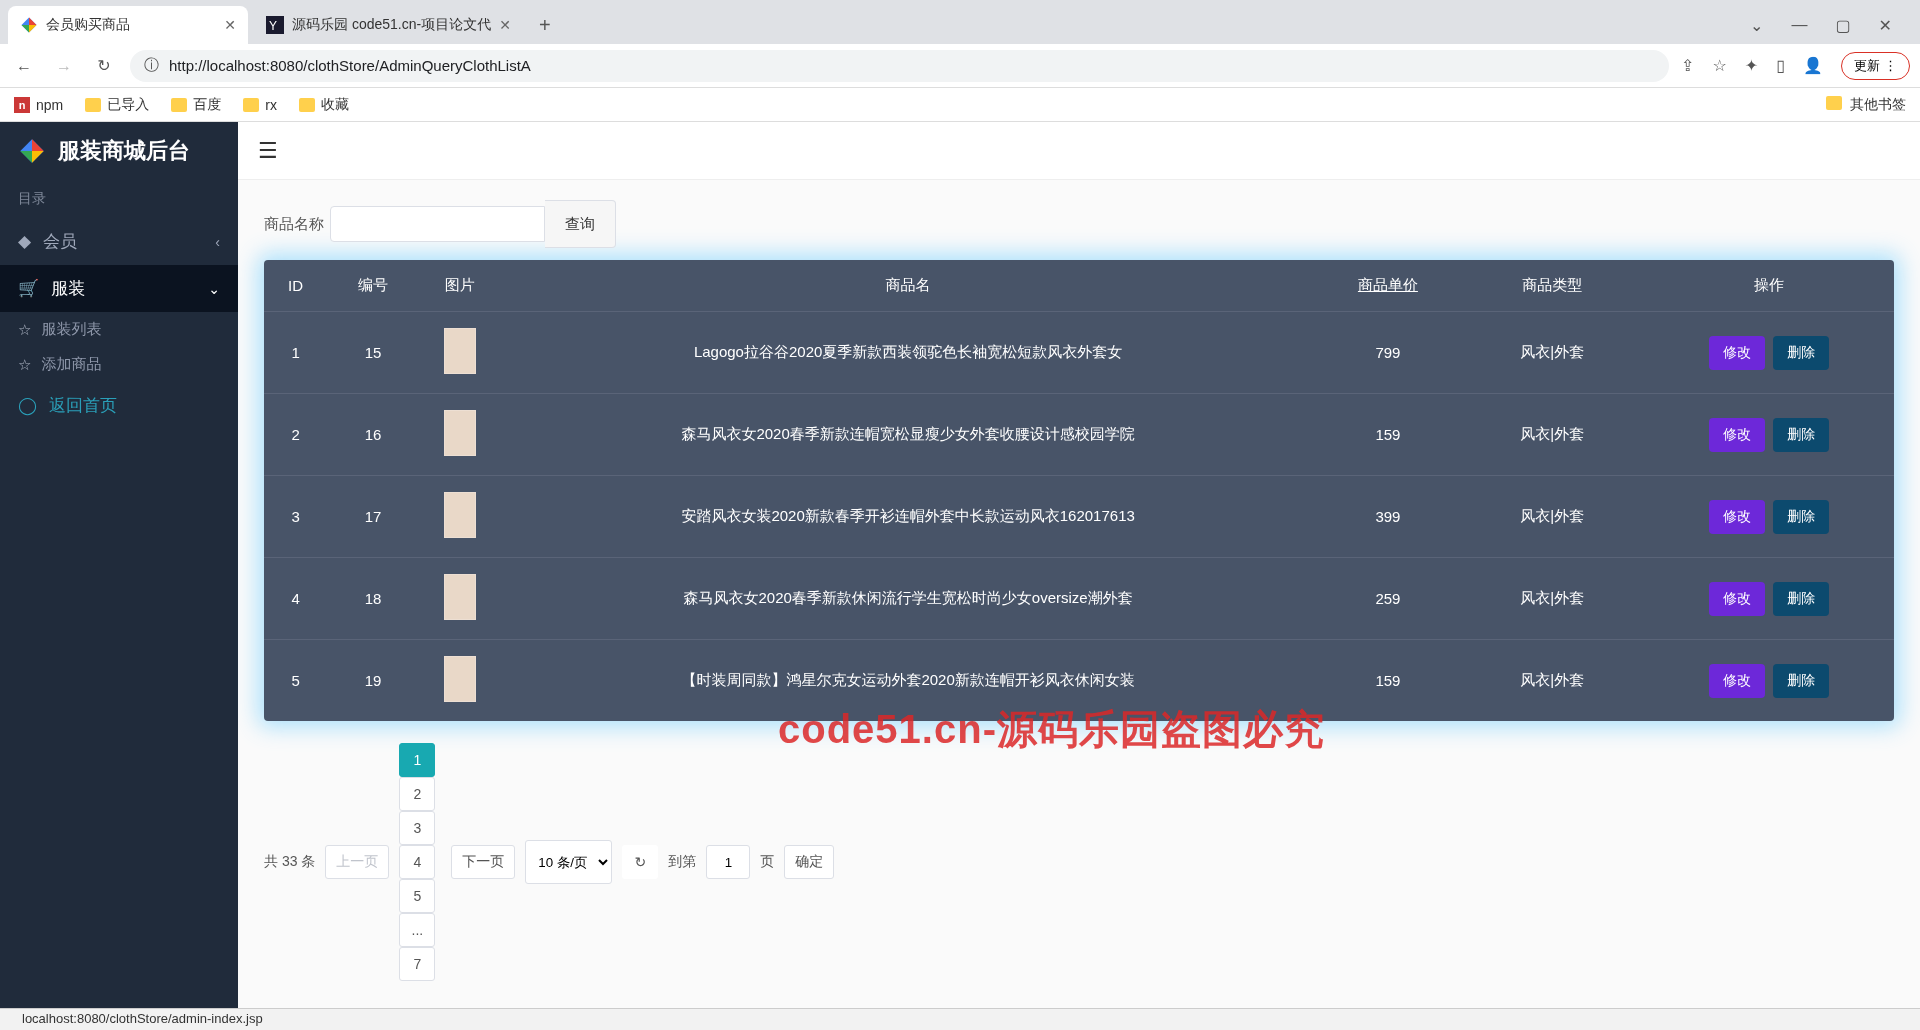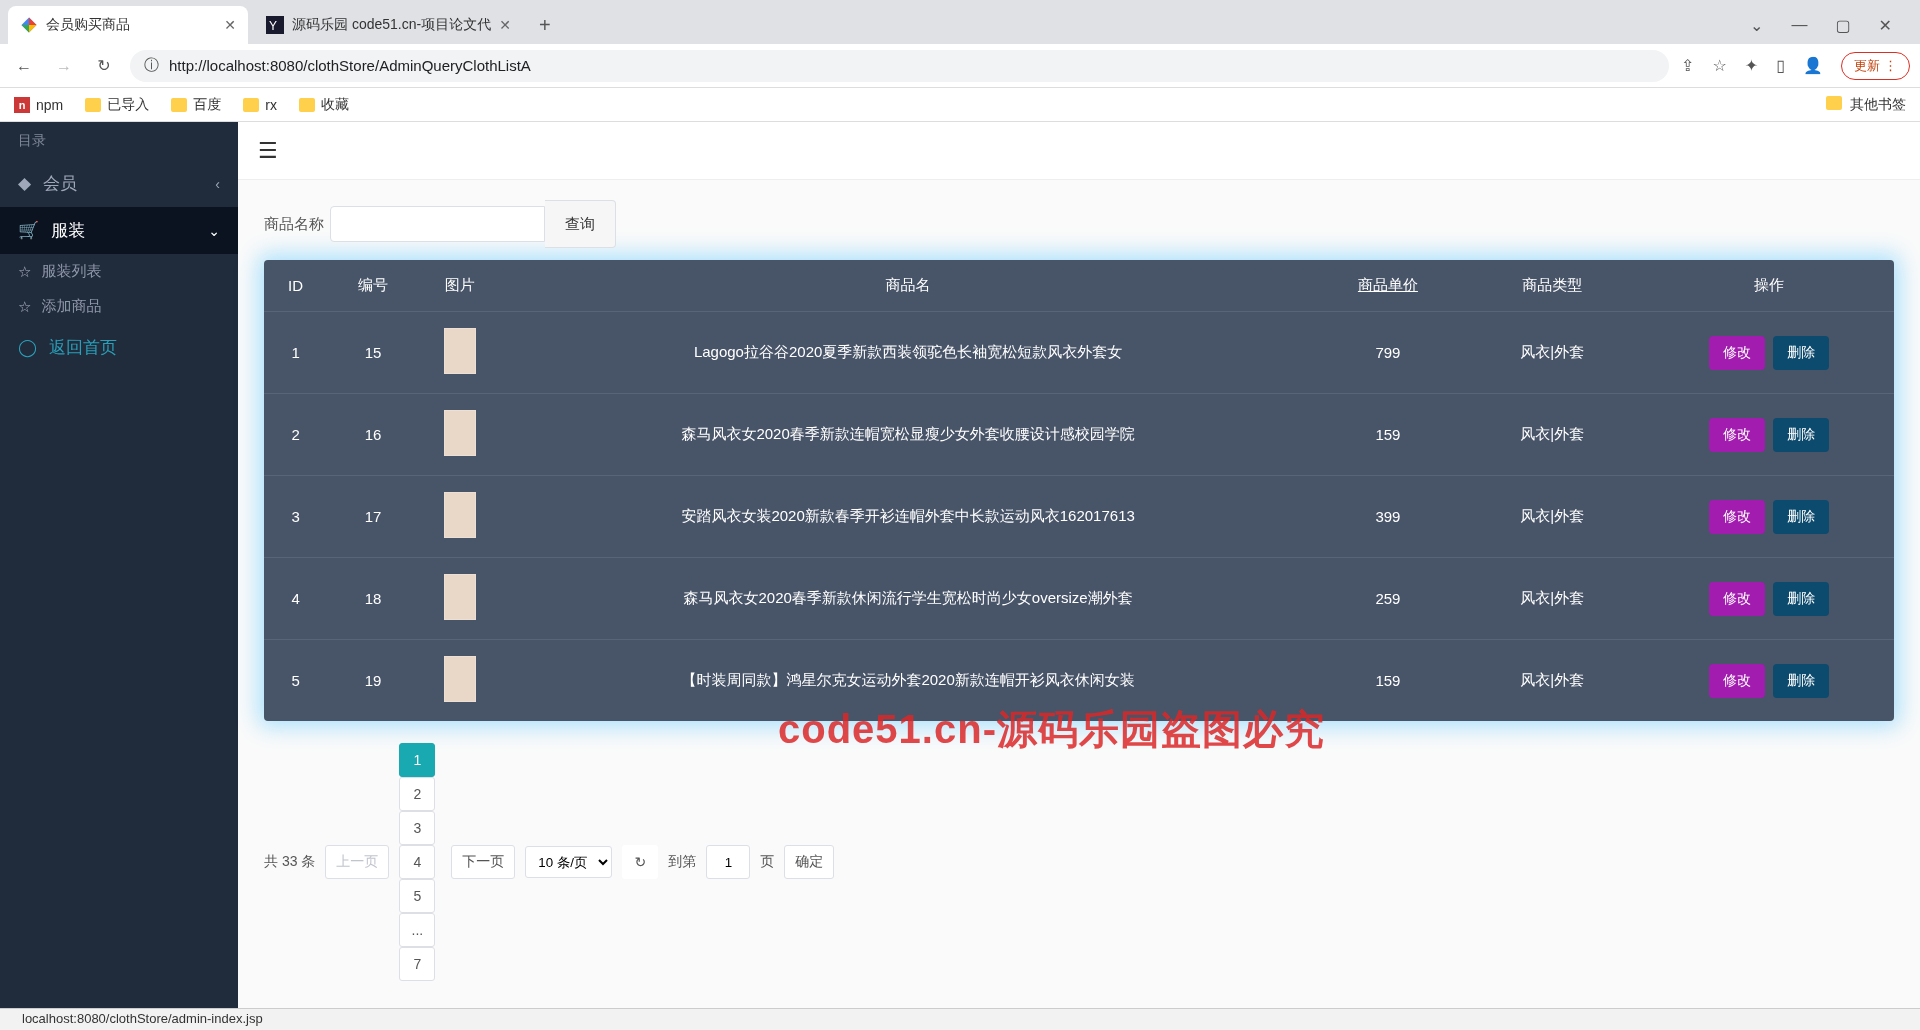--- a/index.html
+++ b/index.html
@@ -13,21 +13,21 @@
 .tab-favicon { width: 18px; height: 18px; }
 .tab-close { color: #666; margin-left: auto; }
 .new-tab { width: 32px; text-align: center; color: #555; font-size: 20px; }
 .window-controls { margin-left: auto; display: flex; gap: 28px; padding-right: 20px; color: #555; }
 
 .addr-bar { display: flex; align-items: center; background: #fff; height: 44px; padding: 0 10px; gap: 12px; border-bottom: 1px solid #ddd; }
 .addr-btn { width: 28px; height: 28px; display: flex; align-items: center; justify-content: center; color: #555; border-radius: 50%; }
 .addr-input { flex: 1; height: 32px; background: #f1f3f4; border-radius: 16px; display: flex; align-items: center; padding: 0 14px; gap: 10px; color: #555; font-size: 15px; }
 .addr-url { color: #202124; }
 .addr-right { display: flex; gap: 18px; align-items: center; color: #555; }
-.update-btn { border: 1px solid #d93025; color: #c2410c; border-radius: 14px; padding: 4px 12px; font-size: 13px; display: flex; align-items: center; gap: 4px; }
+.update-btn { border: 1px solid #d93025; color: #000000; border-radius: 14px; padding: 4px 12px; font-size: 13px; display: flex; align-items: center; gap: 4px; }
 
 .bookmark-bar { display: flex; align-items: center; background: #fff; height: 34px; padding: 0 14px; gap: 22px; font-size: 14px; color: #333; border-bottom: 1px solid #ddd; }
 .bookmark { display: flex; align-items: center; gap: 6px; }
 .folder-icon { width: 16px; height: 14px; background: #ffd04c; border-radius: 2px; }
 .bookmark-right { margin-left: auto; display: flex; align-items: flex-start; gap: 8px; }
 
 
 .app { display: flex; height: calc(1030px - 44px - 44px - 34px - 22px); background: #fff; }
 .sidebar { width: 238px; background: #202b3b; color: #aab1bf; display: flex; flex-direction: column; }
 .brand { display: flex; align-items: center; gap: 12px; padding: 14px 18px; color: #fff; font-size: 22px; font-weight: 600; }
@@ -57,30 +57,30 @@
 tr:last-child td { border-bottom: none; }
 .col-id { width: 48px; }
 .col-no { width: 70px; }
 .col-img { width: 62px; }
 .col-name { width: 620px; }
 .col-price { width: 110px; text-decoration: underline; }
 .col-type { width: 140px; }
 .col-ops { width: 190px; }
 .thumb { width: 32px; height: 46px; background: #e9d8c8; display: inline-block; border: 1px solid #fff3; }
 .btn { display: inline-block; padding: 8px 14px; border-radius: 4px; color: #fff; font-size: 14px; margin: 0 2px; }
-.btn-edit { background: #a21caf; }
+.btn-edit { background: #6d28d9; }
 .btn-del { background: #0c4a6e; }
 
 .watermark { position: absolute; color: rgba(220,40,40,0.85); font-size: 40px; font-weight: 600; pointer-events: none; left: 540px; top: 522px; letter-spacing: 1px; }
 
 .pager { display: flex; align-items: center; gap: 10px; margin-top: 22px; font-size: 14px; color: #555; }
 .pager .pg-btn { min-width: 36px; height: 34px; padding: 0 10px; border: 1px solid #dcdfe6; background: #fff; color: #555; border-radius: 3px; display: flex; align-items: center; justify-content: center; }
 .pager .pg-btn.active { background: #18a9b1; color: #fff; border-color: #18a9b1; }
 .pager .pg-btn.disabled { color: #c0c4cc; }
-.pager select { height: 32px; border: 1px solid #dcdfe6; border-radius: 3px; padding: 0 8px; background: #fff; }
+.pager select { height: 44px; border: 1px solid #dcdfe6; border-radius: 3px; padding: 0 8px; background: #fff; }
 .pager input { width: 44px; height: 34px; border: 1px solid #dcdfe6; border-radius: 3px; text-align: center; }
 
 .status-bar { position: absolute; bottom: 0; left: 0; height: 22px; background: #f2f2f2; color: #333; font-size: 13px; padding: 2px 22px; border-top: 1px solid #ccc; width: 100%; }
 </style>
 </head>
 <body>
 
 <div class="browser-chrome">
   <div class="tab-bar">
     <div class="tab">
@@ -160,20 +160,29 @@
       </span>
     <span class="bookmark-right">
         <span class="folder-icon"></span>
         <span>其他书签</span>
       </span>
   </div>
 </div>
 
 <div class="app">
   <div class="sidebar">
+    <div class="brand">
+      <svg class="brand-logo" viewBox="0 0 24 24">
+          <polygon points="12,2 22,12 12,22 2,12" fill="#4285f4"></polygon>
+          <polygon points="12,2 22,12 12,12" fill="#ea4335"></polygon>
+          <polygon points="12,12 22,12 12,22" fill="#fbbc05"></polygon>
+          <polygon points="2,12 12,12 12,22" fill="#34a853"></polygon>
+        </svg>
+      <span>服装商城后台</span>
+    </div>
     <div class="nav-section">目录</div>
     <div class="nav-item">
       <span>◆</span>
       <span>会员</span>
       <span class="nav-chev">‹</span>
     </div>
     <div class="nav-item active">
       <span>🛒</span>
       <span>服装</span>
       <span class="nav-chev">⌄</span>

